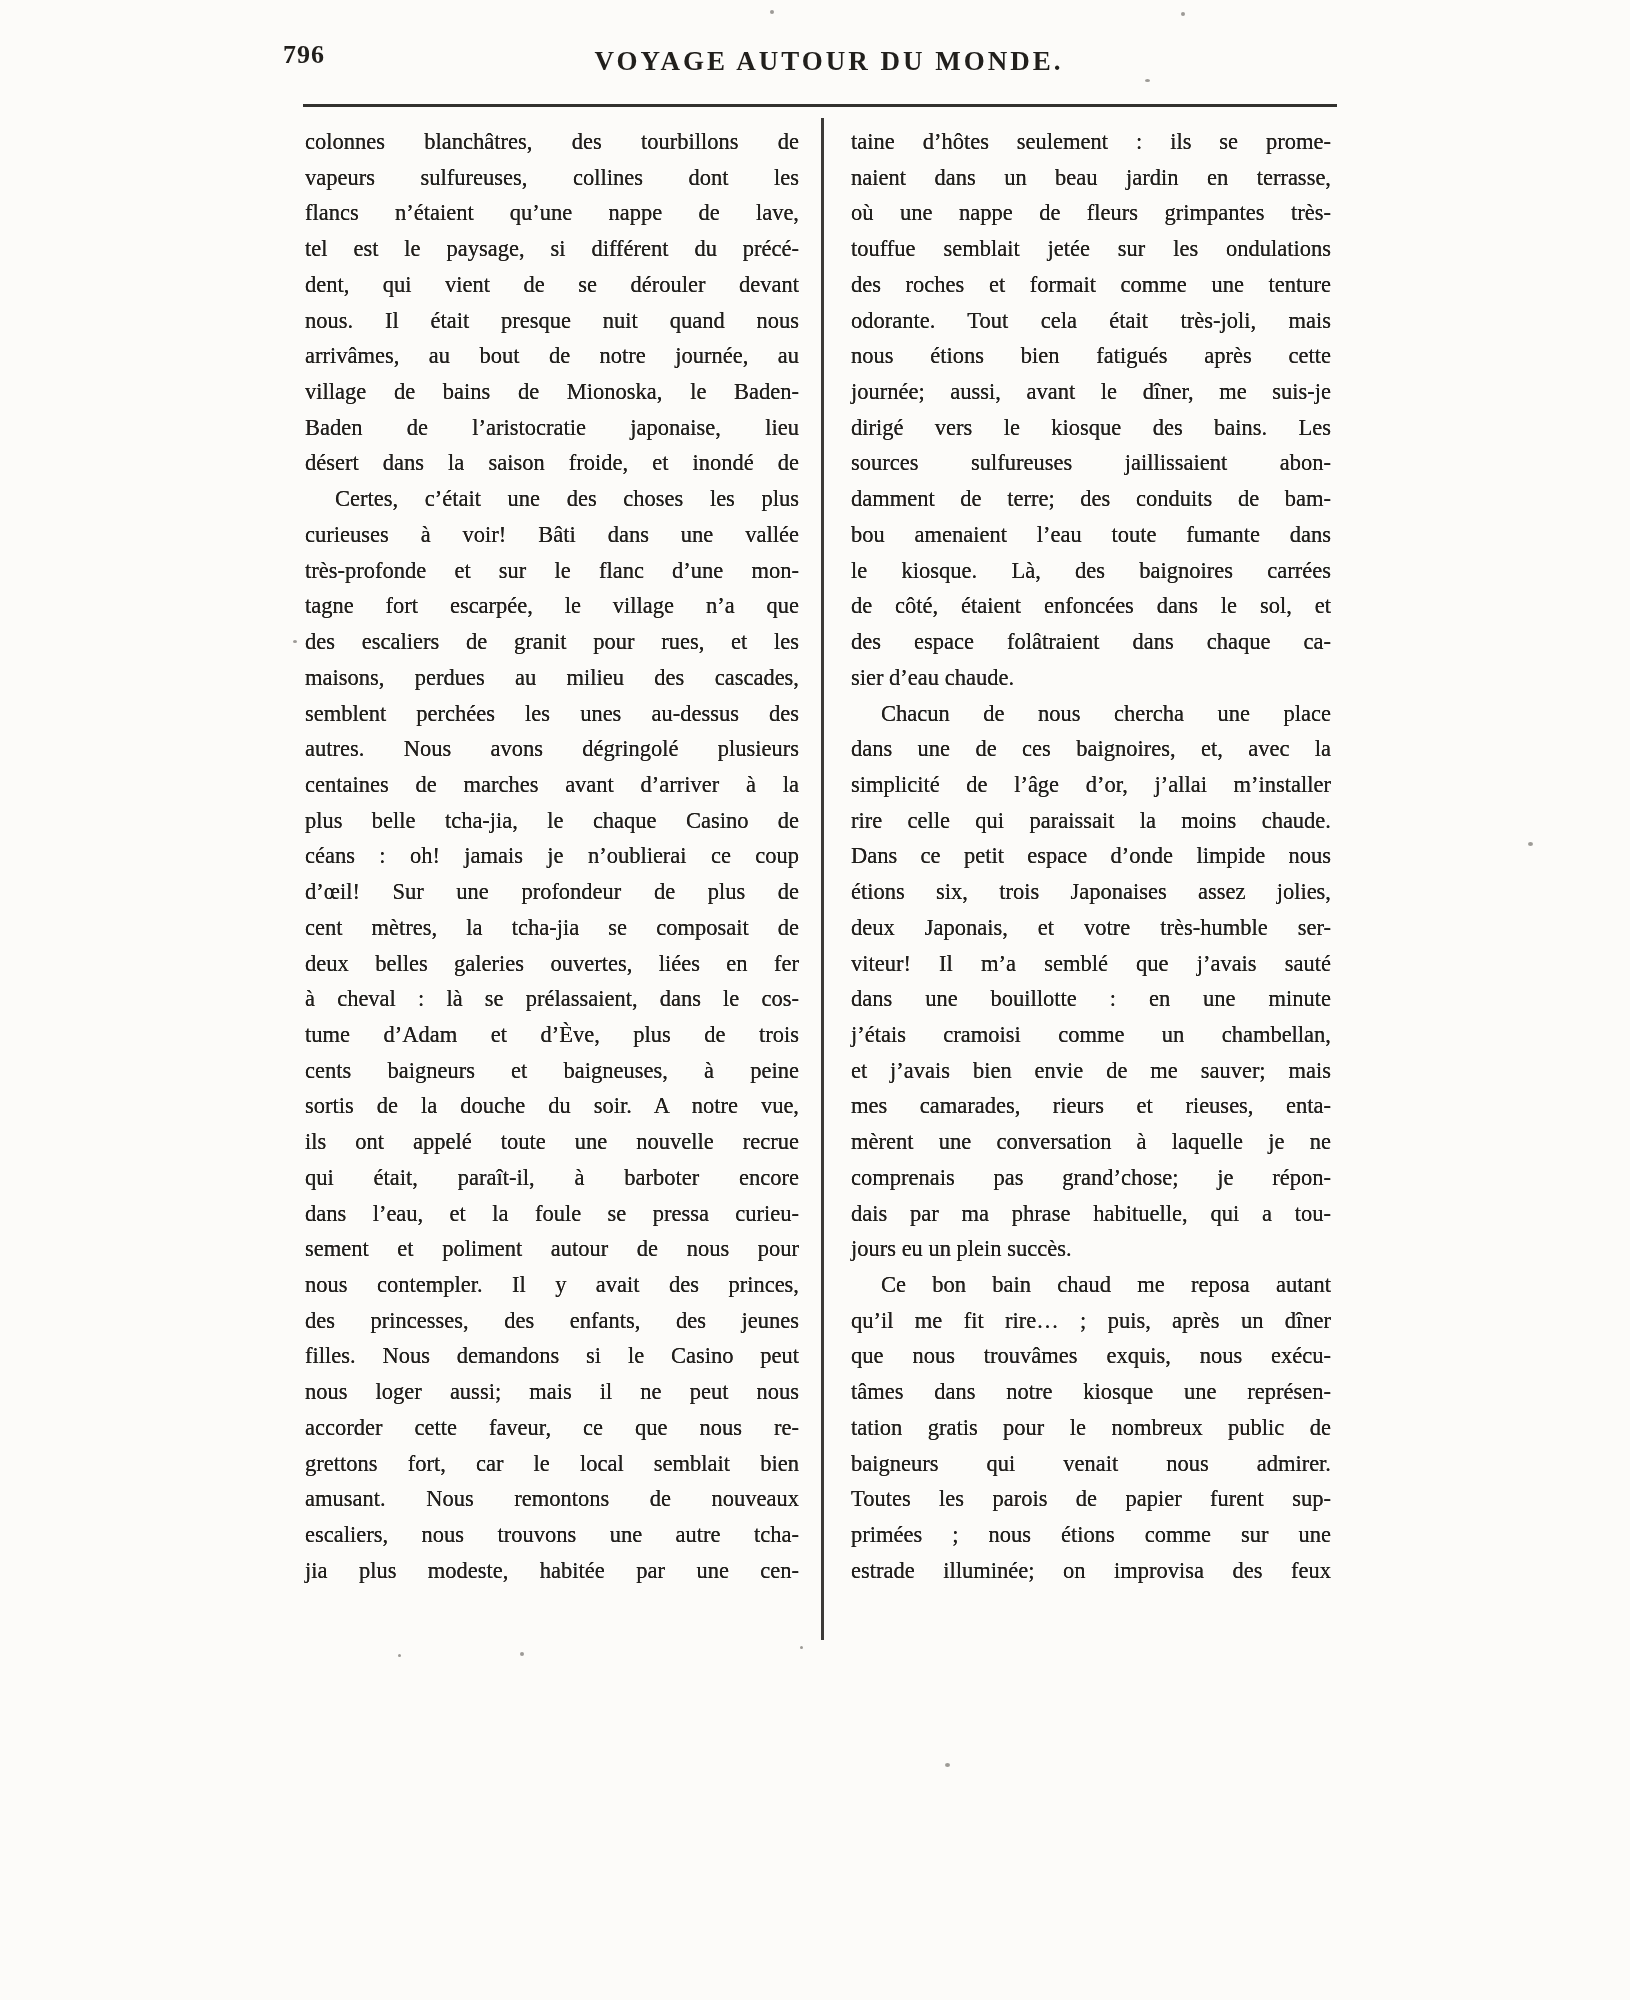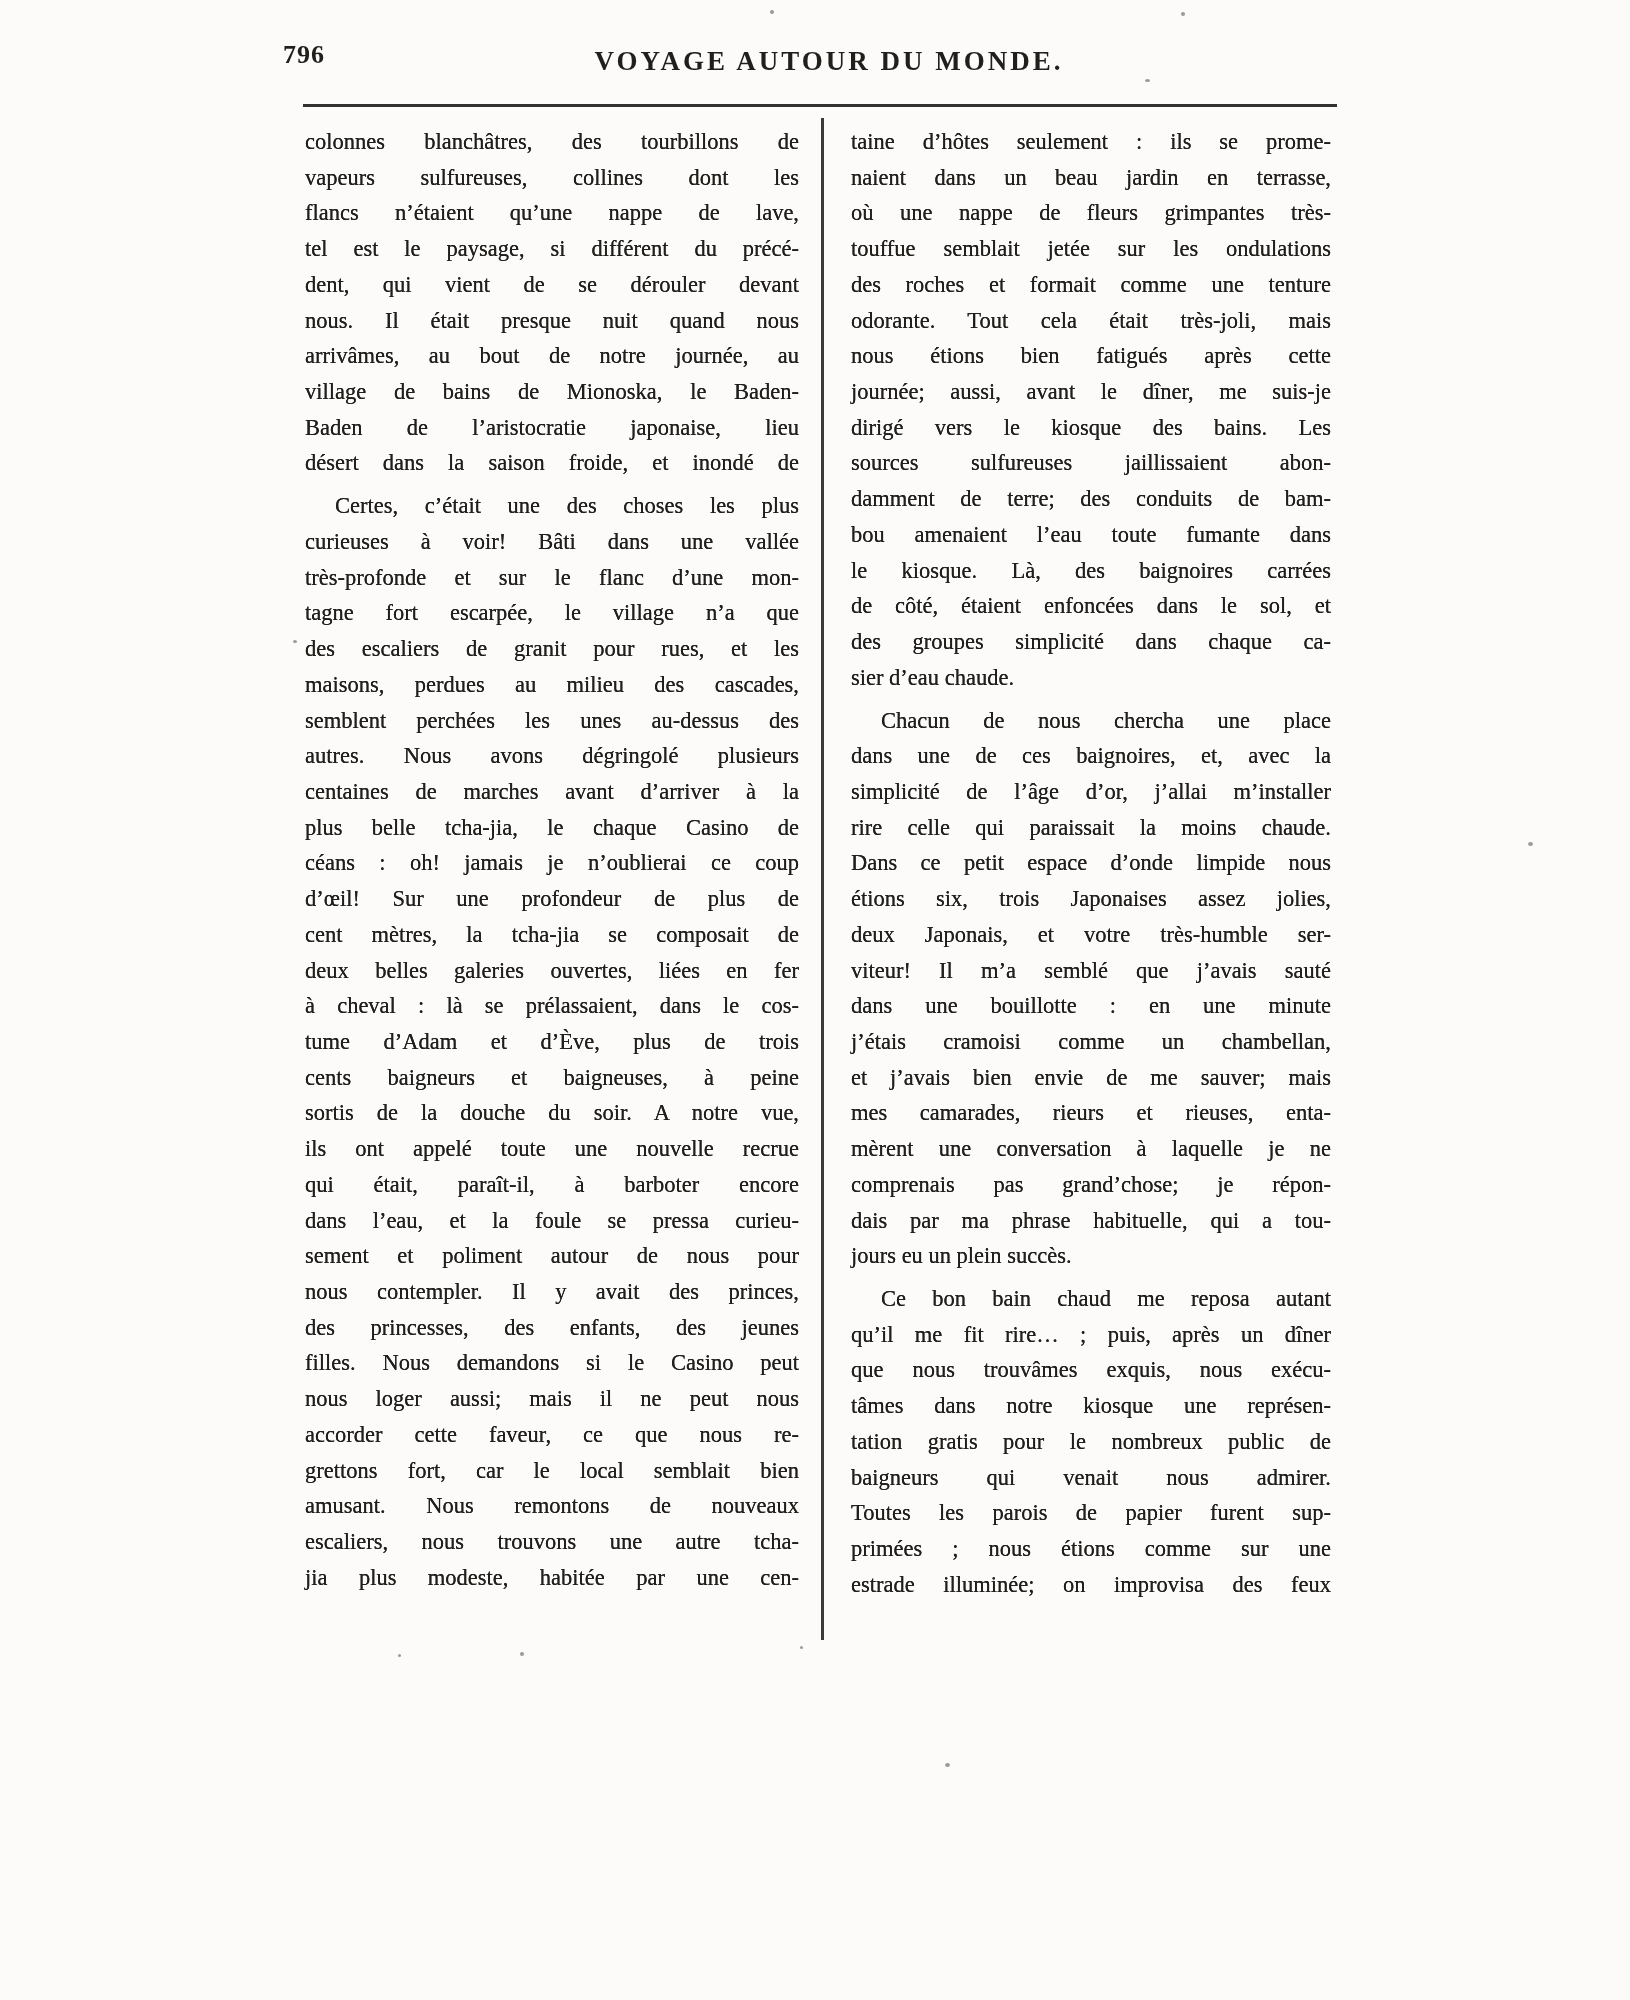--- a/index.html
+++ b/index.html
@@ -41,21 +41,21 @@
   }
   .col.left{left:305px;width:494px;}
   .col.right{left:851px;width:480px;}
   .line{
     text-align:justify;
     text-align-last:justify;
     white-space:normal;
     height:35.72px;
   }
   .line.pend{text-align-last:left;}
-  .line.indent{text-indent:30px;margin-top:7px;}
+  .line.indent{text-indent:30px;}
   .speck{
     position:absolute;border-radius:50%;
     background:#4e4b45;opacity:.55;display:block;
   }
 </style>
 </head>
 <body>
 
 <div class="page">
 
@@ -119,21 +119,21 @@
       <div class="line">des roches et formait comme une tenture</div>
       <div class="line">odorante. Tout cela était très-joli, mais</div>
       <div class="line">nous étions bien fatigués après cette</div>
       <div class="line">journée; aussi, avant le dîner, me suis-je</div>
       <div class="line">dirigé vers le kiosque des bains. Les</div>
       <div class="line">sources sulfureuses jaillissaient abon-</div>
       <div class="line">damment de terre; des conduits de bam-</div>
       <div class="line">bou amenaient l’eau toute fumante dans</div>
       <div class="line">le kiosque. Là, des baignoires carrées</div>
       <div class="line">de côté, étaient enfoncées dans le sol, et</div>
-      <div class="line">des groupes simplicité dans chaque ca-</div>
+      <div class="line">des espace folâtraient dans chaque ca-</div>
       <div class="line pend">sier d’eau chaude.</div>
       <div class="line indent">Chacun de nous chercha une place</div>
       <div class="line">dans une de ces baignoires, et, avec la</div>
       <div class="line">simplicité de l’âge d’or, j’allai m’installer</div>
       <div class="line">rire celle qui paraissait la moins chaude.</div>
       <div class="line">Dans ce petit espace d’onde limpide nous</div>
       <div class="line">étions six, trois Japonaises assez jolies,</div>
       <div class="line">deux Japonais, et votre très-humble ser-</div>
       <div class="line">viteur! Il m’a semblé que j’avais sauté</div>
       <div class="line">dans une bouillotte : en une minute</div>

